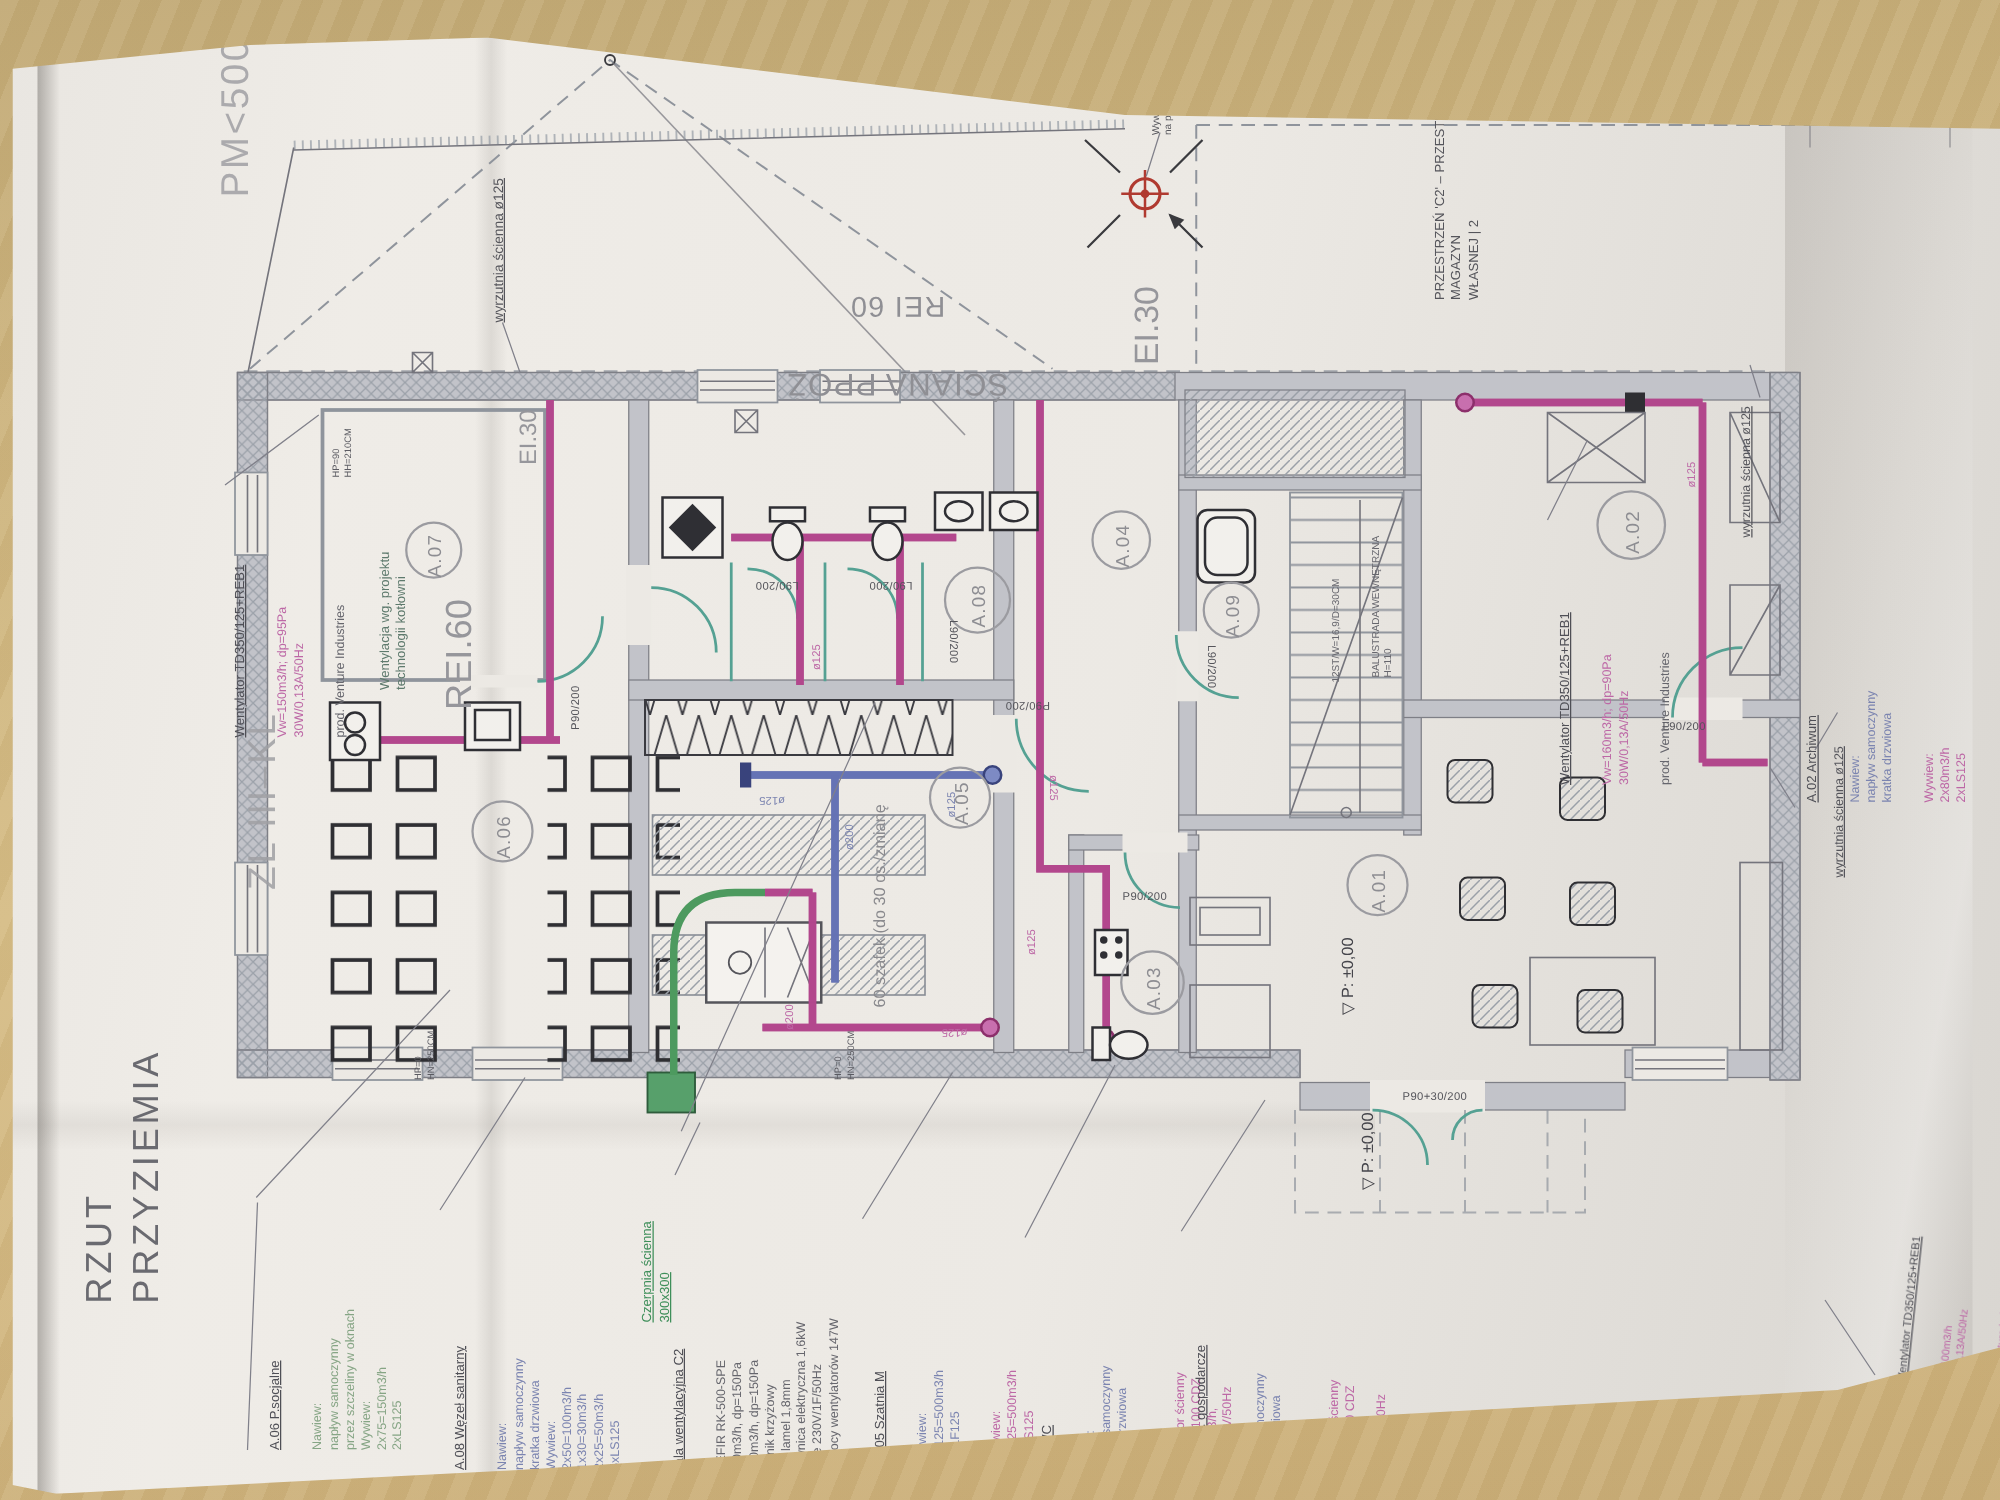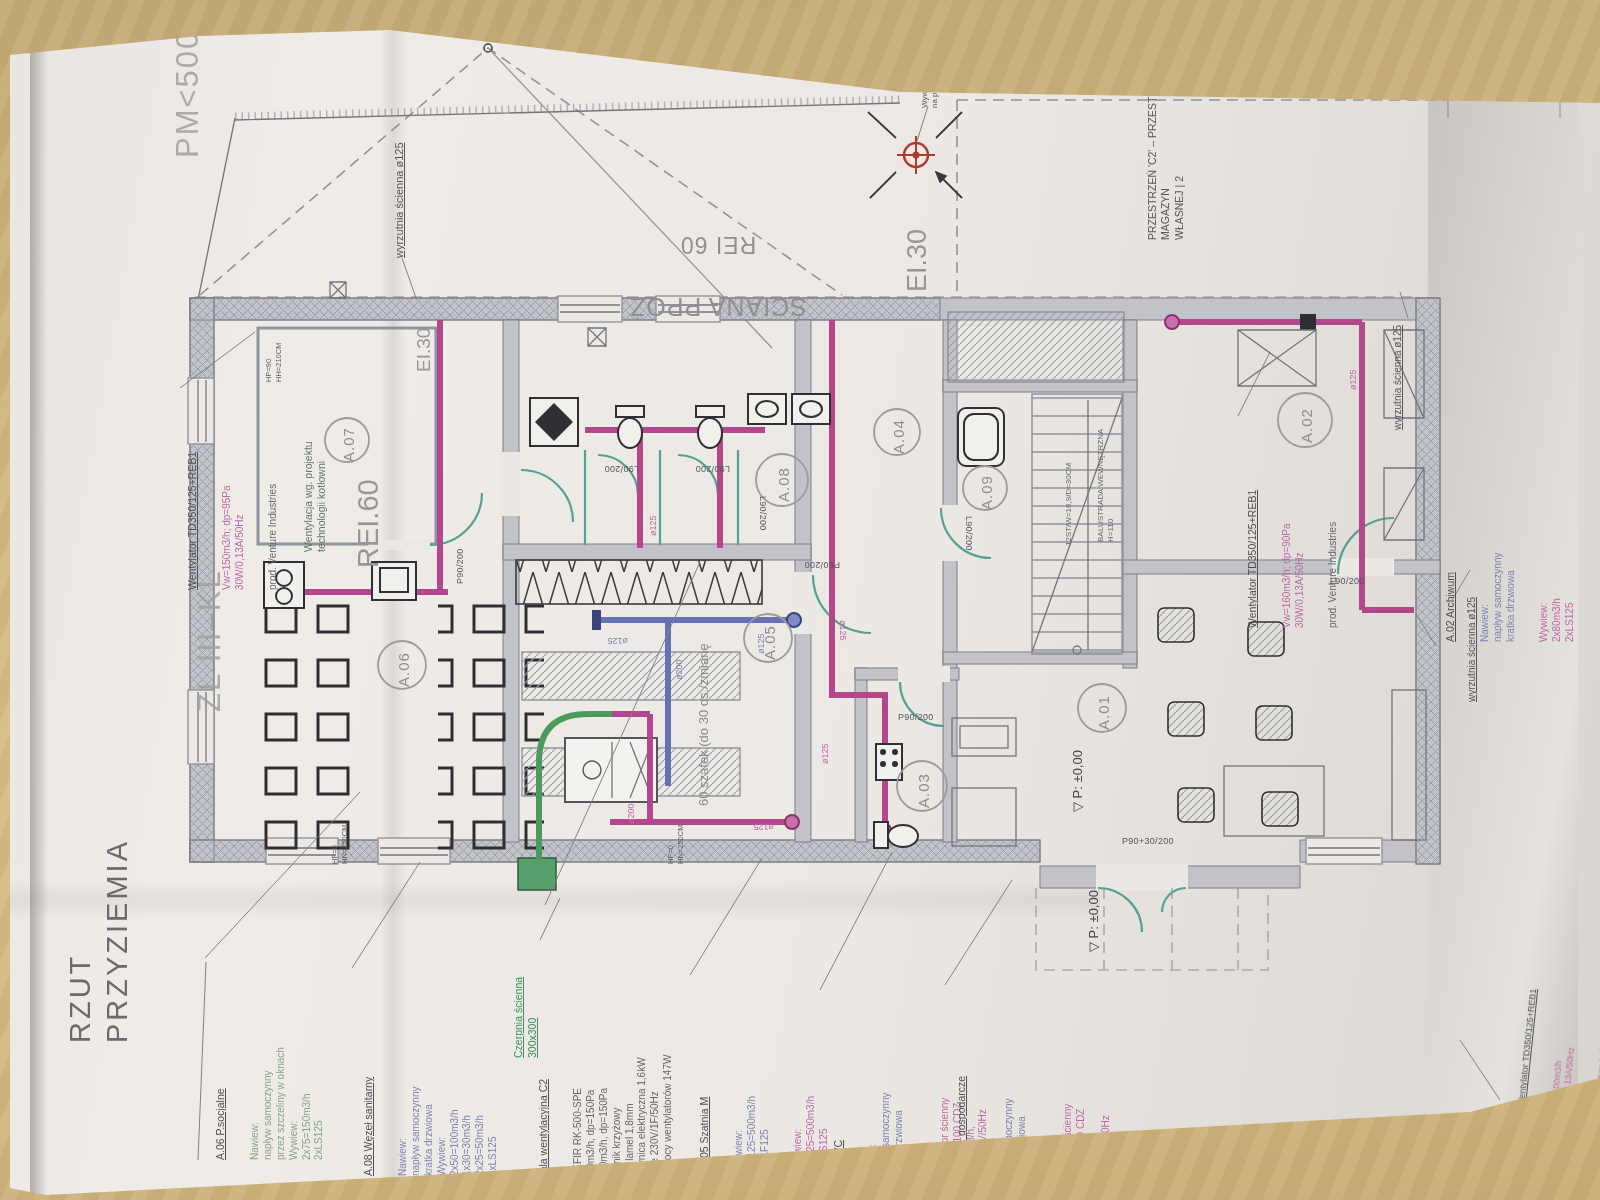--- a/index.html
+++ b/index.html
@@ -356,21 +356,21 @@
     <div class="lbl roomid r90" style="left:774px;top:502px;width:46px;">A.08</div>
     <div class="lbl roomid r90" style="left:977px;top:510px;width:46px;">A.09</div>
 
     <div class="lbl door r90" style="left:455px;top:584px;width:42px;">P90/200</div>
     <div class="lbl door r180" style="left:595px;top:462px;width:44px;">L90/200</div>
     <div class="lbl door r180" style="left:686px;top:462px;width:44px;">L90/200</div>
     <div class="lbl door r90cw" style="left:768px;top:496px;width:42px;">L90/200</div>
     <div class="lbl door r180" style="left:796px;top:558px;width:44px;">P90/200</div>
     <div class="lbl door" style="left:898px;top:712px;width:46px;">P90/200</div>
     <div class="lbl door" style="left:1330px;top:576px;width:46px;">L90/200</div>
-    <div class="lbl door" style="left:1122px;top:836px;width:64px;">P90+30/200</div>
+    <div class="lbl door" style="left:1122px;top:872px;width:64px;">P90+30/200</div>
     <div class="lbl door r90cw" style="left:974px;top:516px;width:42px;">L90/200</div>
 
     <div class="lbl dlab blue r180" style="left:598px;top:634px;width:30px;">ø125</div>
     <div class="lbl dlab blue r90" style="left:756px;top:654px;width:30px;">ø125</div>
     <div class="lbl dlab blue r90" style="left:674px;top:680px;width:30px;">ø200</div>
     <div class="lbl dlab pink r90" style="left:626px;top:824px;width:30px;">ø200</div>
     <div class="lbl dlab pink r180" style="left:744px;top:820px;width:30px;">ø125</div>
     <div class="lbl dlab pink r90" style="left:820px;top:764px;width:30px;">ø125</div>
     <div class="lbl dlab pink r90cw" style="left:848px;top:620px;width:30px;">ø125</div>
     <div class="lbl dlab pink r90" style="left:648px;top:536px;width:30px;">ø125</div>

